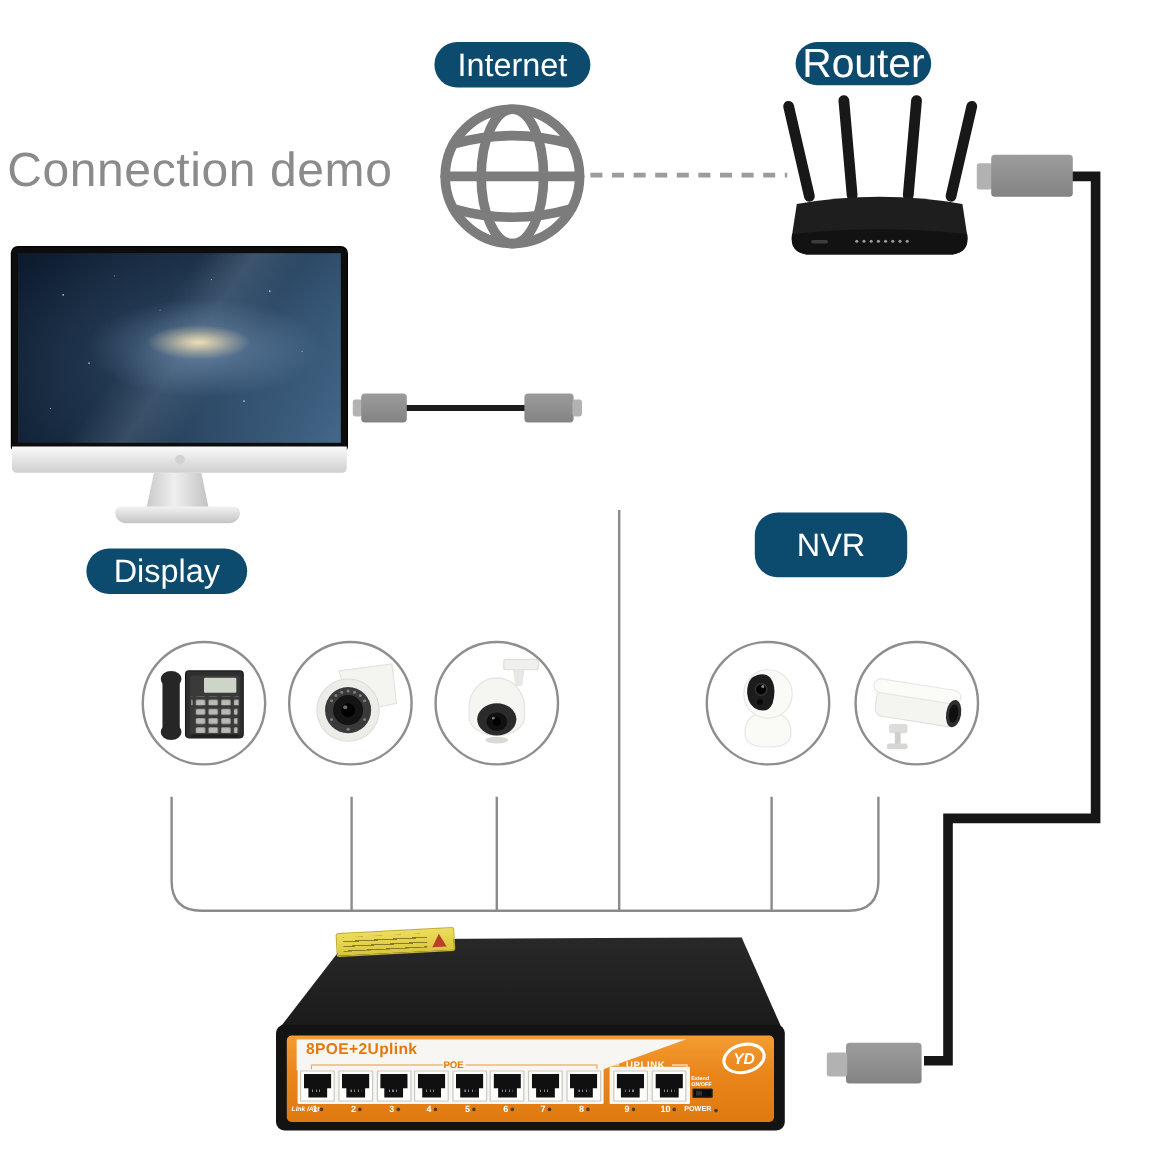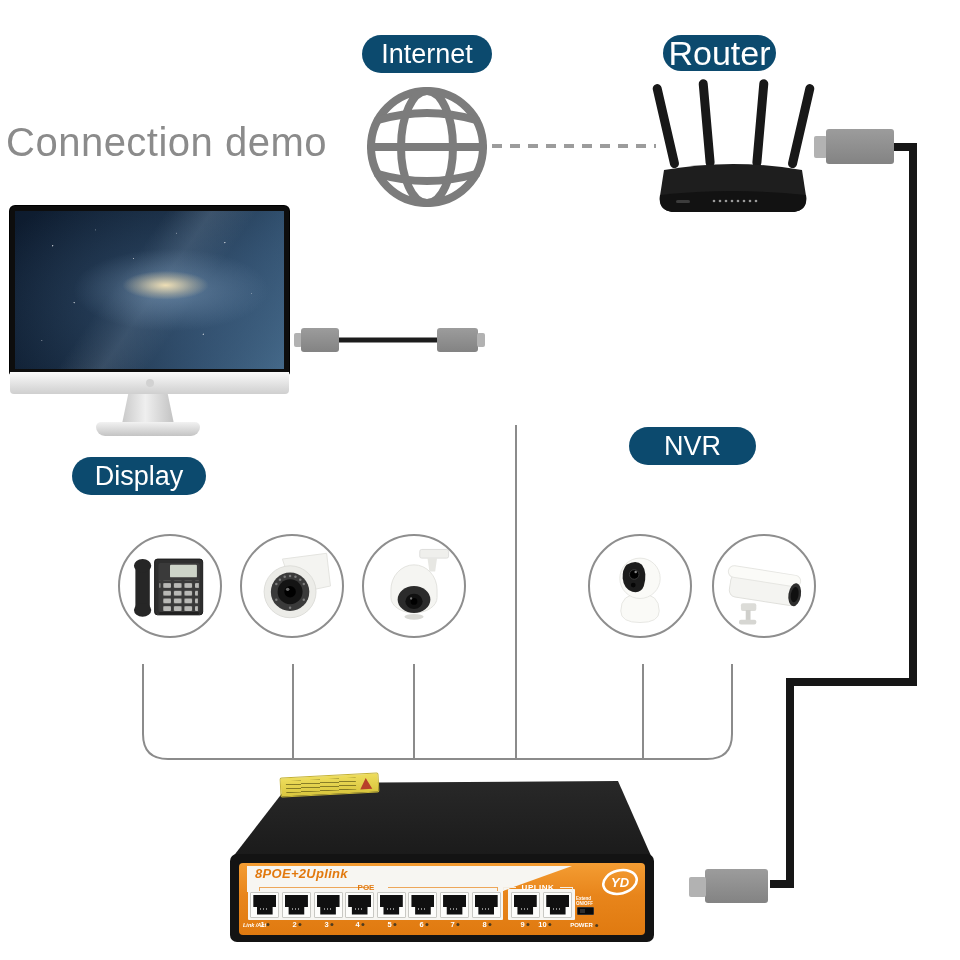--- a/index.html
+++ b/index.html
@@ -8,21 +8,21 @@
   .canvas *{box-sizing:border-box;}
   .abs{position:absolute;}
 
   
   .title{position:absolute;left:6px;top:120px;font-size:40px;color:#8b8b8b;letter-spacing:.5px;}
   .pill{position:absolute;background:#0c4a6e;color:#ffffff;display:flex;align-items:center;
         justify-content:center;font-weight:500;}
   .pill-internet{left:362px;top:35px;width:130px;height:38px;border-radius:19px;font-size:27px;}
   .pill-router{left:663px;top:35px;width:113px;height:36px;border-radius:18px;font-size:34px;}
   .pill-display{left:72px;top:457px;width:134px;height:38px;border-radius:19px;font-size:27px;}
-  .pill-nvr{left:629px;top:427px;width:127px;height:38px;border-radius:19px;font-size:27px;}
+  .pill-nvr{left:629px;top:427px;width:127px;height:54px;border-radius:19px;font-size:27px;}
 
   
   svg.lines{position:absolute;left:0;top:0;pointer-events:none;}
 
   
   .globe{position:absolute;left:362px;top:82px;width:130px;height:130px;}
 
   
   .router{position:absolute;left:648px;top:76px;width:170px;height:142px;}
 
@@ -83,28 +83,28 @@
              clip-path:polygon(8px 3px,333px 3px,261px 29px,8px 29px);}
   .ports-bg{position:absolute;top:26px;height:31px;background:#f7f6f2;border-radius:1px;
             display:flex;align-items:center;justify-content:space-around;padding:0 1px;}
   .pg1{left:9px;width:255px;}
   .pg2{left:269px;width:67px;}
   .jack{width:29px;height:26px;background:#fdfdfb;border:1px solid #c9c9c4;border-radius:1px;position:relative;}
   .jack::before{content:"";position:absolute;left:2px;right:2px;top:2px;bottom:2px;background:#101010;
         clip-path:polygon(0 0,100% 0,100% 62%,84% 62%,84% 100%,16% 100%,16% 62%,0 62%);}
   .jack::after{content:"";position:absolute;left:9px;right:9px;top:15px;height:2px;
         background:repeating-linear-gradient(90deg,#8a8a8a 0 1px,rgba(0,0,0,0) 1px 3px);}
-  .model{position:absolute;left:16px;top:3px;font-size:13px;font-weight:bold;color:#e2790e;letter-spacing:.3px;font-style:italic;}
+  .model{position:absolute;left:16px;top:3px;font-size:13px;font-weight:bold;color:#e2790e;letter-spacing:.3px;}
   .grp-line{position:absolute;top:24px;height:4px;border-top:1px solid #eda75a;}
   .grp-line.tick-l::before{content:"";position:absolute;left:0;top:0;width:1px;height:3px;background:#eda75a;}
   .grp-line.tick-r::after{content:"";position:absolute;right:0;top:0;width:1px;height:3px;background:#eda75a;}
   .grp-line.white{border-top-color:#f4ede2;}
   .grp-line.white::before,.grp-line.white::after{background:#f4ede2;}
   .grp-label{position:absolute;top:20px;transform:translateX(-50%);font-size:8px;font-weight:bold;}
-  .poe-label{left:127px;color:#e2790e;}
+  .poe-label{left:139px;color:#e2790e;}
   .uplink-label{left:299px;color:#ffffff;letter-spacing:.5px;}
   .plabels{position:absolute;left:0;top:56px;width:406px;height:14px;color:#fff;}
   .linkact{position:absolute;left:4px;top:3px;font-size:5.5px;font-weight:bold;font-style:italic;}
   .pnum{position:absolute;top:1px;transform:translateX(-50%);display:flex;align-items:center;gap:2px;
         font-size:7.5px;font-weight:bold;}
   .led{width:3px;height:3px;border-radius:50%;background:#4d3c22;display:inline-block;}
   .power{position:absolute;left:345px;top:3px;transform:translateX(-50%);display:flex;align-items:center;gap:2px;
          font-size:6px;font-weight:bold;}
   .extend{position:absolute;left:337px;top:33px;font-size:4.5px;line-height:5px;font-weight:bold;color:#fff;}
   .toggle{position:absolute;left:338px;top:44px;width:17px;height:8px;background:#0a0a0a;border-radius:1px;
@@ -342,21 +342,21 @@
               <i class="led"></i>
             </span>
           <span class="pnum" style="left:248px;">
               <span>8</span>
               <i class="led"></i>
             </span>
           <span class="pnum" style="left:286px;">
               <span>9</span>
               <i class="led"></i>
             </span>
-          <span class="pnum" style="left:306px;">
+          <span class="pnum" style="left:318px;">
               <span>10</span>
               <i class="led"></i>
             </span>
           <span class="power">
               <span>POWER</span>
               <i class="led"></i>
             </span>
         </div>
       </div>
     </div>

